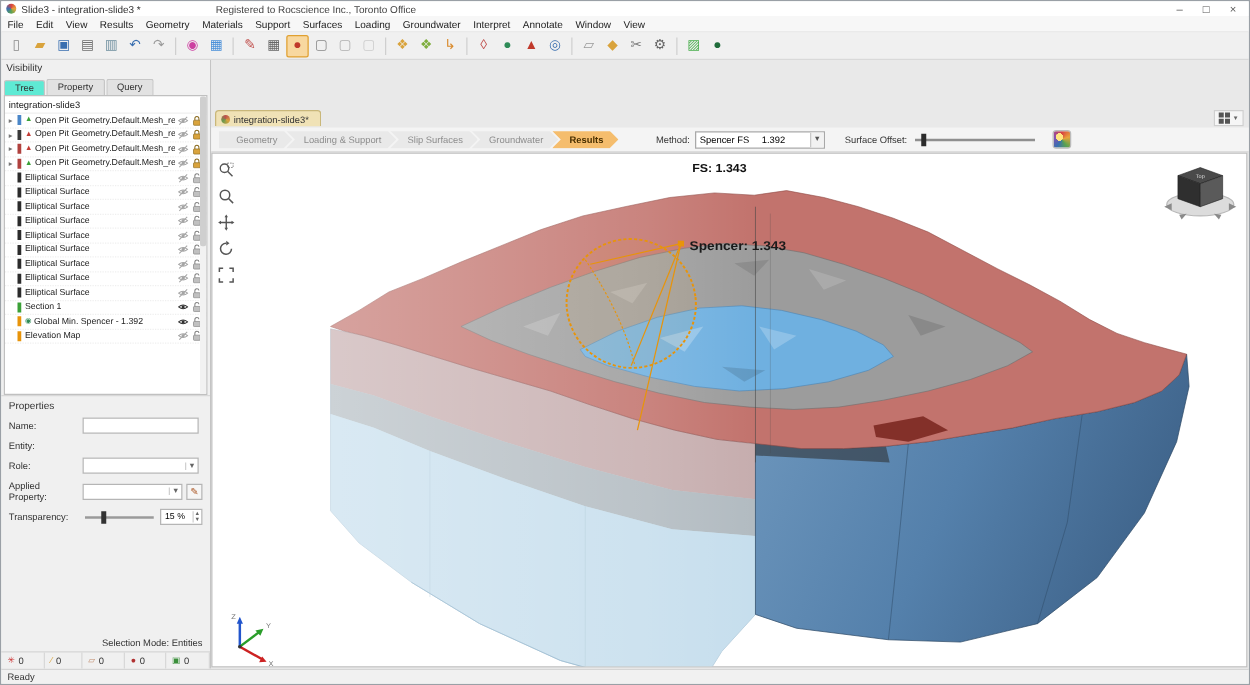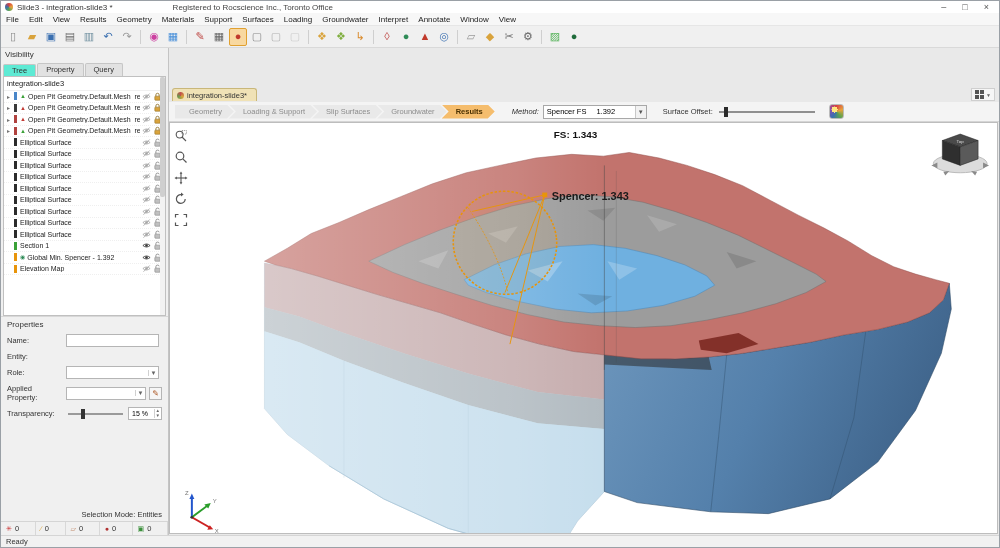--- a/index.html
+++ b/index.html
@@ -72,21 +72,21 @@
   .doctab-ico { width:7px; height:7px; border-radius:50%; background:conic-gradient(#c0504d,#d9a33c,#6a9a50,#c0504d); }
   .layoutbtn { margin-left:auto; margin-right:4px; display:flex; align-items:center; gap:2px; padding:1px 3px; border:1px solid #cfcfcf; background:#f6f6f6; }
   .lgrid { display:grid; grid-template-columns:4px 4px; grid-template-rows:4px 4px; gap:1px; }
   .lgrid i { background:#555; }
   .layoutbtn .caret { font-size:5px; color:#666; }
 
   .wfbar { height:20px; background:#f4f4f4; border-bottom:1px solid #d5d5d5; display:flex; align-items:center; padding-left:6px; flex:0 0 auto; }
   .wf-tab { height:14px; line-height:14px; padding:0 12px 0 14px; font-size:7.5px; color:#8d8d8d; background:#e9e9e9; clip-path:polygon(0 0,calc(100% - 7px) 0,100% 50%,calc(100% - 7px) 100%,0 100%,7px 50%); margin-left:-5px; }
   .wf-tab:first-child { margin-left:0; clip-path:polygon(0 0,calc(100% - 7px) 0,100% 50%,calc(100% - 7px) 100%,0 100%); }
   .wf-tab.active { background:#f5bd6d; color:#4a3000; font-weight:bold; }
-  .wf-label { font-size:7.5px; color:#333; margin-left:17px;font-style:italic; }
+  .wf-label { font-size:7.5px; color:#333; margin-left:30px; }
   .method-select { width:104px; height:14px; border:1px solid #a8a8a8; background:#fff; display:flex; align-items:center; font-size:7.5px; margin-left:4px; }
   .method-select .mval { padding-left:3px; }
   .method-select .mfs { margin-left:10px; }
   .method-select .caret { margin-left:auto; width:11px; align-self:stretch; border-left:1px solid #c8c8c8; background:#f2f2f2; color:#555; font-size:6px; display:flex; align-items:center; justify-content:center; }
   .so-label { font-size:7.5px; color:#333; margin-left:16px; }
   .so-track { position:relative; width:96px; height:2px; background:#8f8f8f; margin-left:6px; }
   .so-thumb { position:absolute; top:-4px; left:5px; width:4px; height:10px; background:#2b2b2b; }
   .palette { width:15px; height:15px; margin-left:14px; border:1px solid #bbb; border-radius:3px; background:radial-gradient(circle at 35% 35%, #ffe680 0 25%, transparent 26%), conic-gradient(#d94040,#e8a33c,#5ba34f,#3a6fb0,#8a4fb0,#d94040); }
 
   .canvas { flex:1 1 auto; position:relative; background:#fff; border:1px solid #bdbdbd; margin:0 1px 1px 0; min-height:0; }

